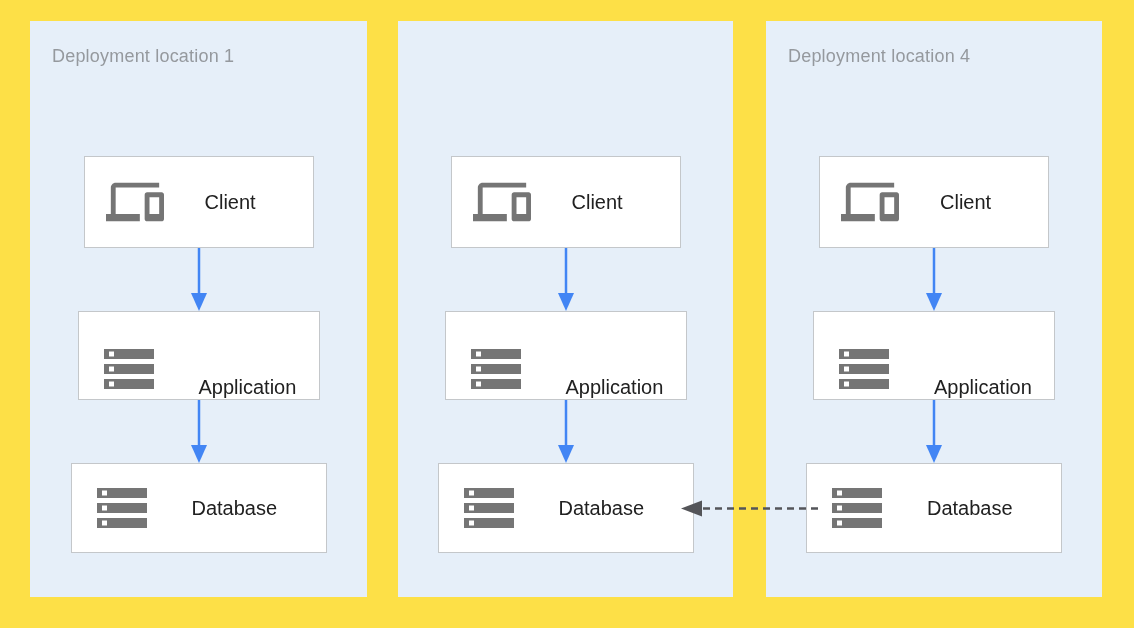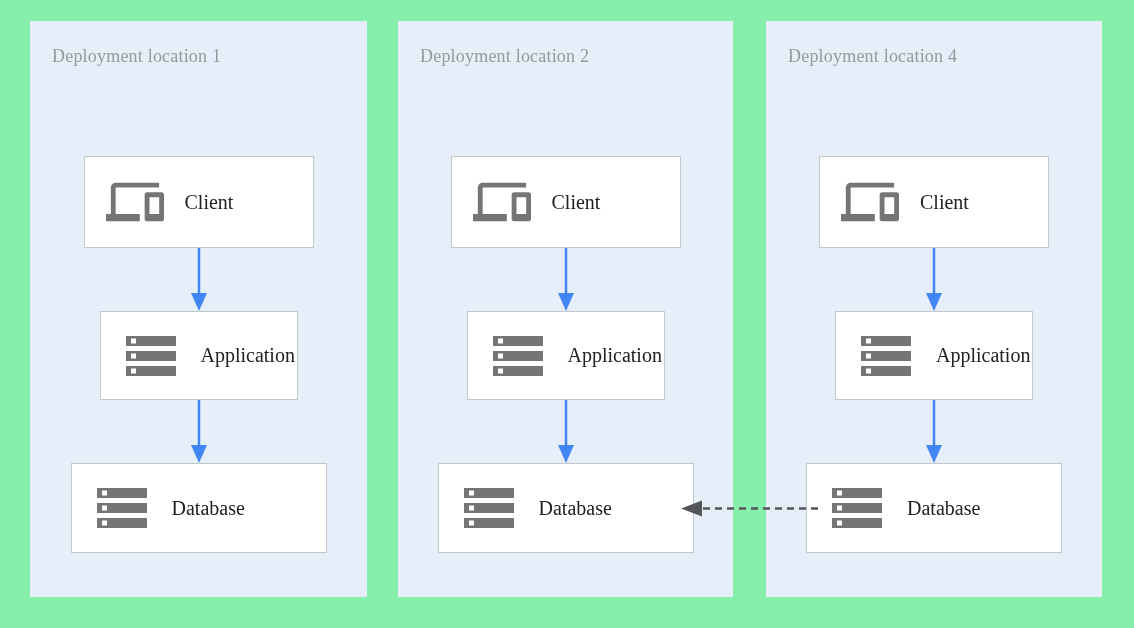--- a/index.html
+++ b/index.html
@@ -1,34 +1,34 @@
 <!DOCTYPE html>
 <html><head>
 <meta charset="utf-8">
 <style>
   html,body{margin:0;padding:0;background:#ffffff;}
   .canvas{
-    position:relative;width:1134px;height:628px;background:#86efac;
-    font-family:Liberation Serif, serif;overflow:hidden;
+    position:relative;width:1134px;height:628px;background:#fde047;
+    font-family:Liberation Sans, sans-serif;overflow:hidden;
   }
   .panel{
     position:absolute;top:21px;height:576px;background:#e6eff9;
   }
   .panel-title{
     position:absolute;top:25px;left:22px;margin:0;
     font-size:18px;font-weight:400;color:#95999e;letter-spacing:.2px;
     white-space:nowrap;
   }
   .node{
     position:absolute;left:50%;transform:translateX(-50%);
     background:#ffffff;border:1px solid #c4c7ca;box-sizing:border-box;
-    display:flex;align-items:center;padding-left:18px;
+    display:flex;align-items:center;padding-left:18px;gap:20px;
   }
   .node-client{top:135px;width:230px;height:92px;}
-  .node-app{top:290px;width:198px;height:89px;}
+  .node-app{top:290px;width:242px;height:89px;align-items:flex-end;}
   .node-db{top:442px;width:256px;height:90px;}
   .icon-wrap{
     flex:0 0 64px;width:64px;display:flex;justify-content:center;align-items:center;
   }
   .node-label{
     font-size:20px;color:#212121;margin-left:18px;white-space:nowrap;
   }
   .varrow{
     position:absolute;left:50%;transform:translateX(-50%);width:18px;height:63px;
   }
@@ -78,21 +78,20 @@
       <span class="icon-wrap">
         <svg width="60" height="60" viewBox="0 0 24 24" fill="#757575" aria-hidden="true">
             <path d="M2 20h20v-4H2v4zm2-3h2v2H4v-2zM2 4v4h20V4H2zm4 3H4V5h2v2zm-4 7h20v-4H2v4zm2-3h2v2H4v-2z"></path>
           </svg>
       </span>
       <span class="node-label">Database</span>
     </div>
   </section>
 
   <section class="panel" style="left:398px;width:335px;">
-    <h2 class="panel-title">Deployment location 2</h2>
 
     <div class="node node-client">
       <span class="icon-wrap">
         <svg width="58" height="58" viewBox="0 0 24 24" fill="#757575" aria-hidden="true">
             <path d="M4 6h18V4H4c-1.1 0-2 .9-2 2v11H0v3h14v-3H4V6zm19 2h-6c-.55 0-1 .45-1 1v10c0 .55.45 1 1 1h6c.55 0 1-.45 1-1V9c0-.55-.45-1-1-1zm-1 9h-4v-7h4v7z"></path>
           </svg>
       </span>
       <span class="node-label">Client</span>
     </div>
 

